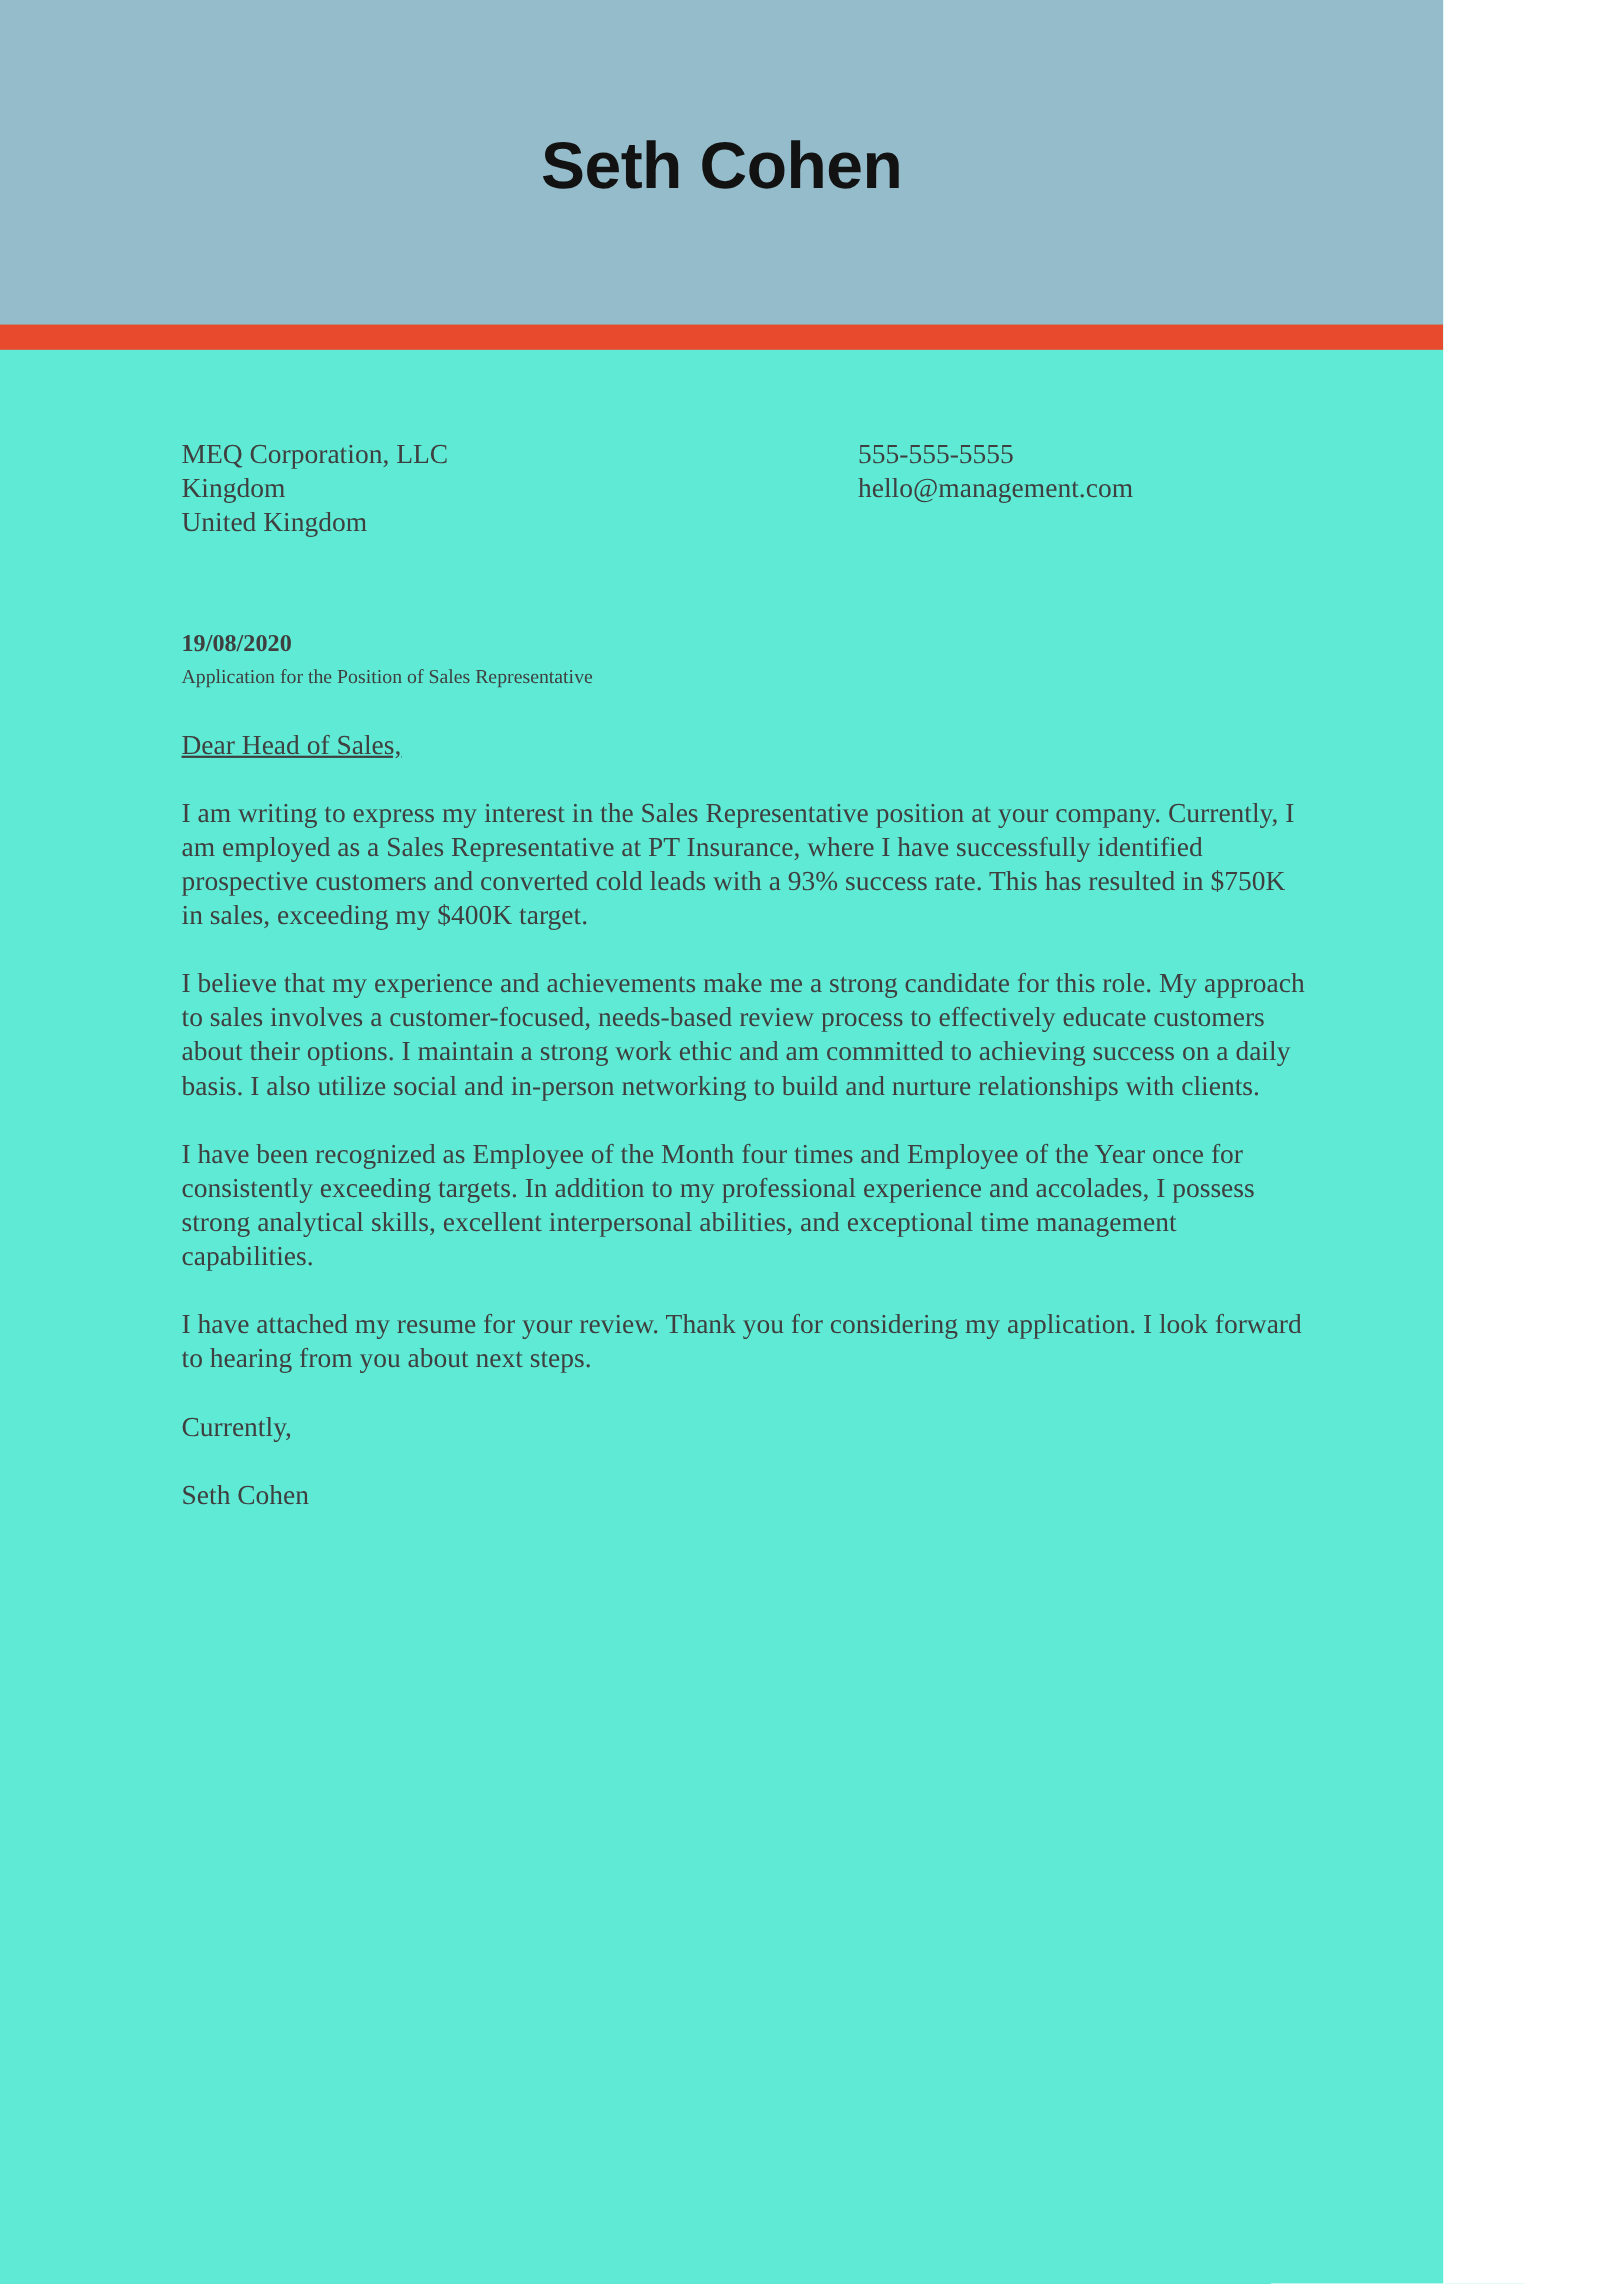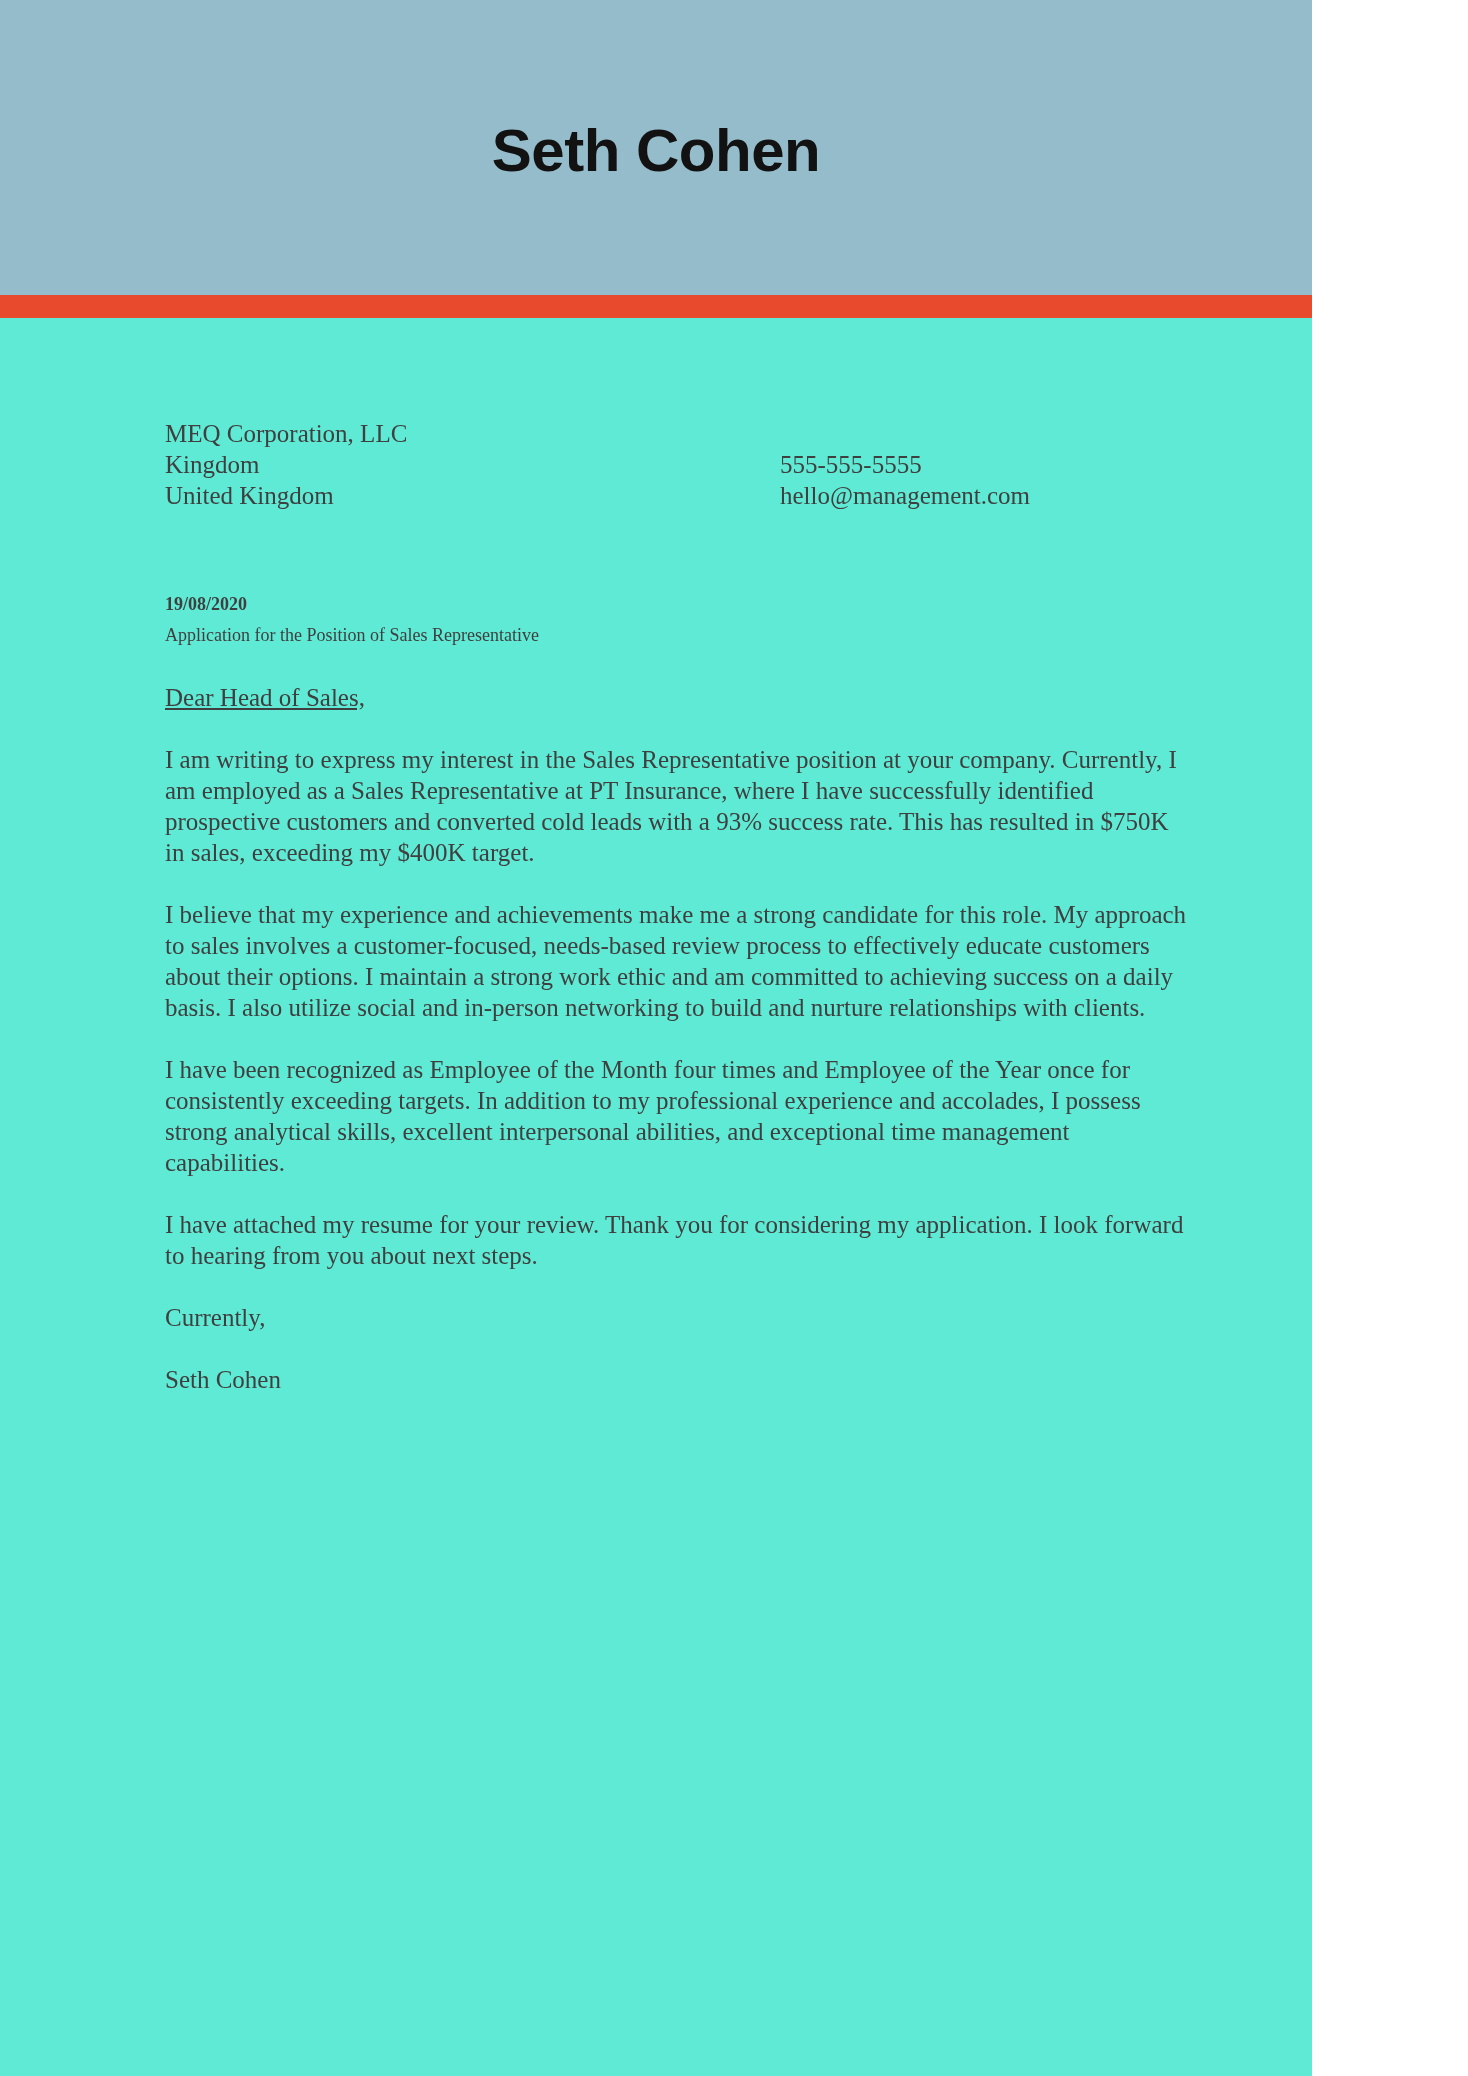--- a/index.html
+++ b/index.html
@@ -31,31 +31,31 @@
   .stripe {
     height: 23px;
     background: #e84a2d;
   }
   .content {
     padding: 0 120px 0 165px;
     font-size: 25px;
     line-height: 31px;
   }
   .contact-row {
-    margin-top: 100px;
+    margin-top: 80px;
     display: flex;
-    align-items: flex-end;
+    align-items: flex-start;
   }
   .contact-col-left { width: 615px; }
   .contact-col-right { flex: 1; }
   .contact-line { display: block; }
   .date-line {
     margin-top: 78px;
     font-weight: bold;
-    font-size: 18px;
+    font-size: 22px;
     line-height: 31px;
   }
   .subject-line { font-size: 18px; line-height: 31px; }
   .salutation { margin-top: 31px; text-decoration: underline; }
   .para { margin-top: 31px; max-width: 1190px; }
   .closing { margin-top: 31px; }
   .signature { margin-top: 31px; }
 </style>
 </head>
 <body>

